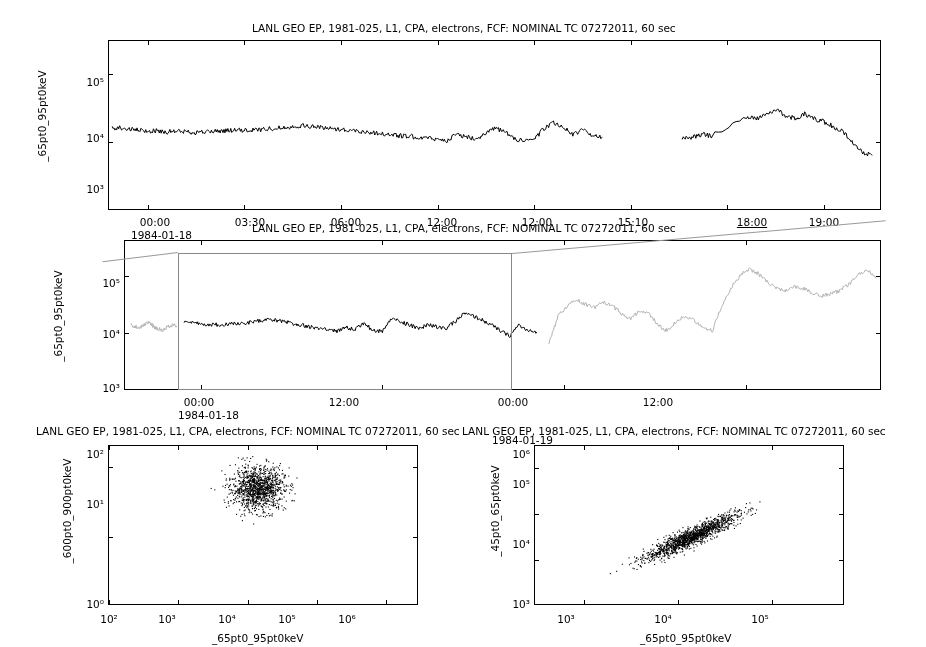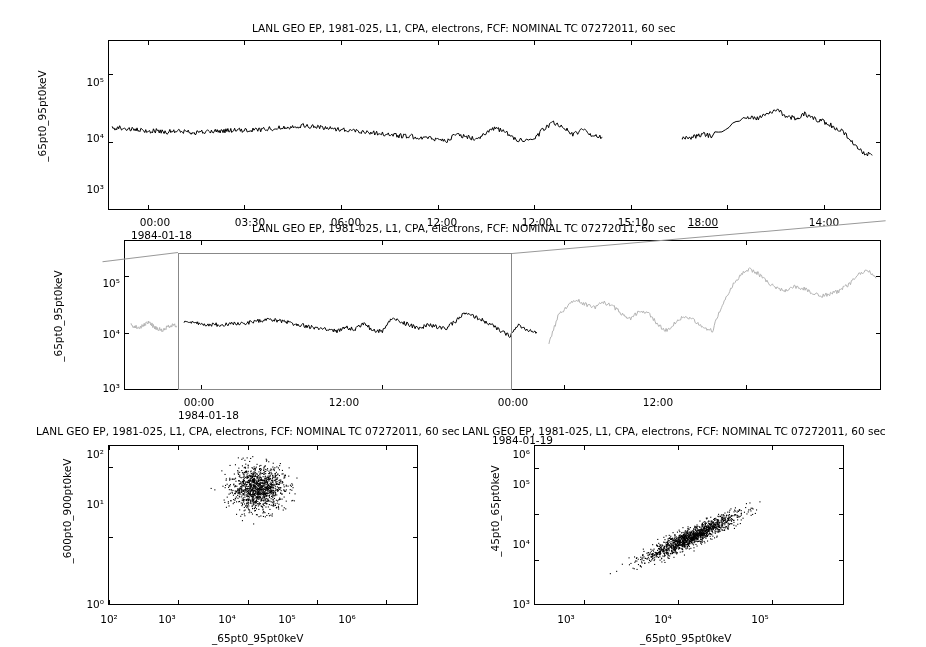--- a/index.html
+++ b/index.html
@@ -114,22 +114,22 @@
   <div class="ticklabel" style="left:74px; top:183px; width:30px; text-align:right;"><span>10³</span></div>
   <div class="ticklabel" style="left:74px; top:132px; width:30px; text-align:right;"><span>10⁴</span></div>
   <div class="ticklabel" style="left:74px; top:76px; width:30px; text-align:right;"><span>10⁵</span></div>
 
   <div class="ticklabel" style="left:131px; top:216px; width:48px;">00:00</div>
   <div class="ticklabel" style="left:226px; top:216px; width:48px;">03:30</div>
   <div class="ticklabel" style="left:322px; top:216px; width:48px;">06:00</div>
   <div class="ticklabel" style="left:418px; top:216px; width:48px;">12:00</div>
   <div class="ticklabel" style="left:513px; top:216px; width:48px;">12:00</div>
   <div class="ticklabel" style="left:609px; top:216px; width:48px;">15:10</div>
-  <div class="ticklabel" style="left:679px; top:216px; width:48px;text-decoration:underline;">18:00</div>
-  <div class="ticklabel" style="left:800px; top:216px; width:48px;">14:00</div>
+  <div class="ticklabel" style="left:728px; top:216px; width:48px;text-decoration:underline;">18:00</div>
+  <div class="ticklabel" style="left:800px; top:216px; width:48px;">19:00</div>
 
   <div class="datesub" style="left:131px; top:229px;">1984-01-18</div>
 </div>
 
 <div class="panel">
   <div class="ptitle" style="left:252px; top:222px;">LANL GEO EP, 1981-025, L1, CPA, electrons, FCF: NOMINAL TC 07272011, 60 sec</div>
 
   <div class="ylab" style="left:-22px; top:310px; width:160px; text-align:center; transform:rotate(-90deg);">_65pt0_95pt0keV</div>
 
   <div class="axes" id="ax2" style="left:124px; top:240px; width:757px; height:150px;">

